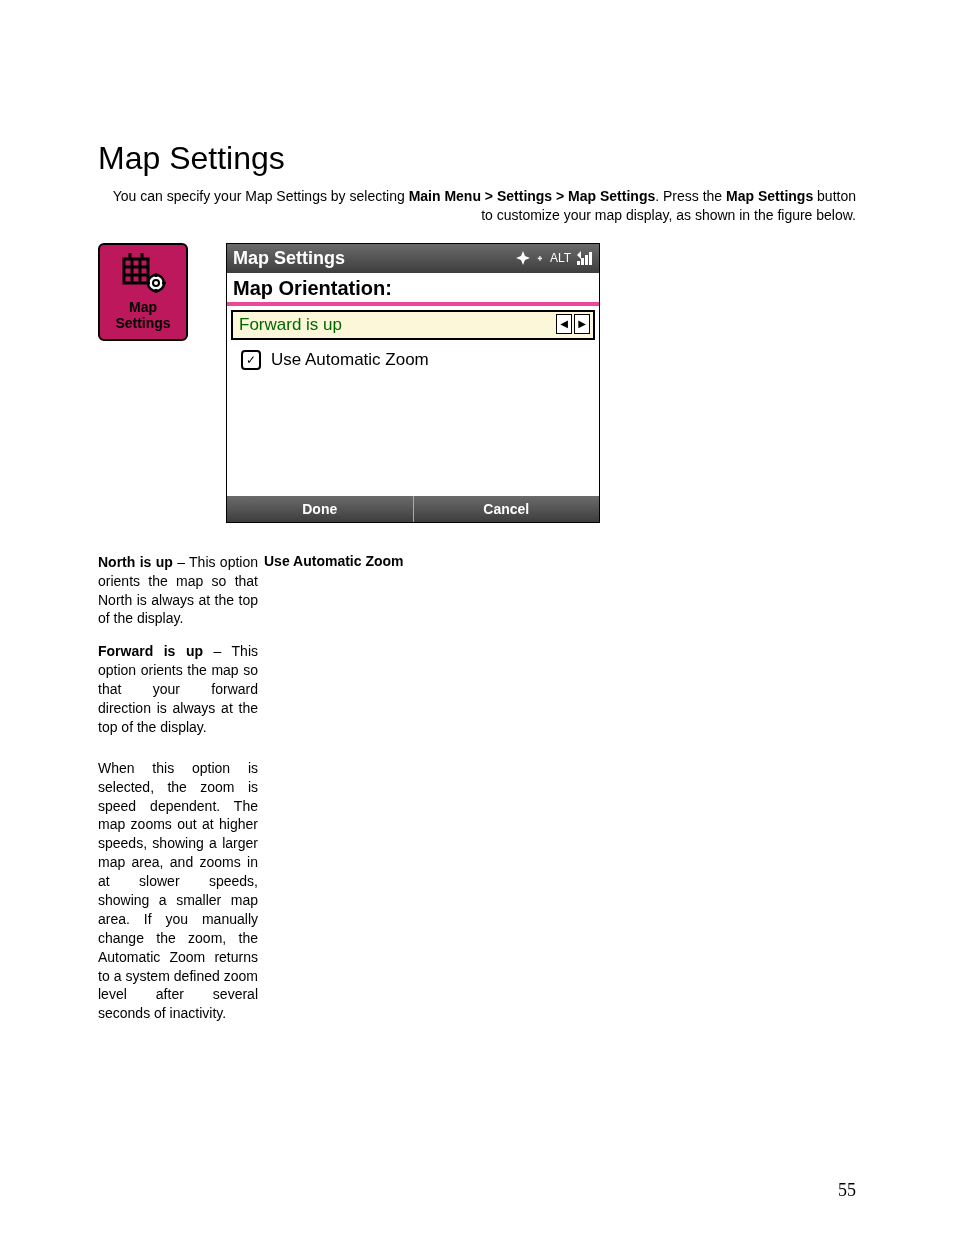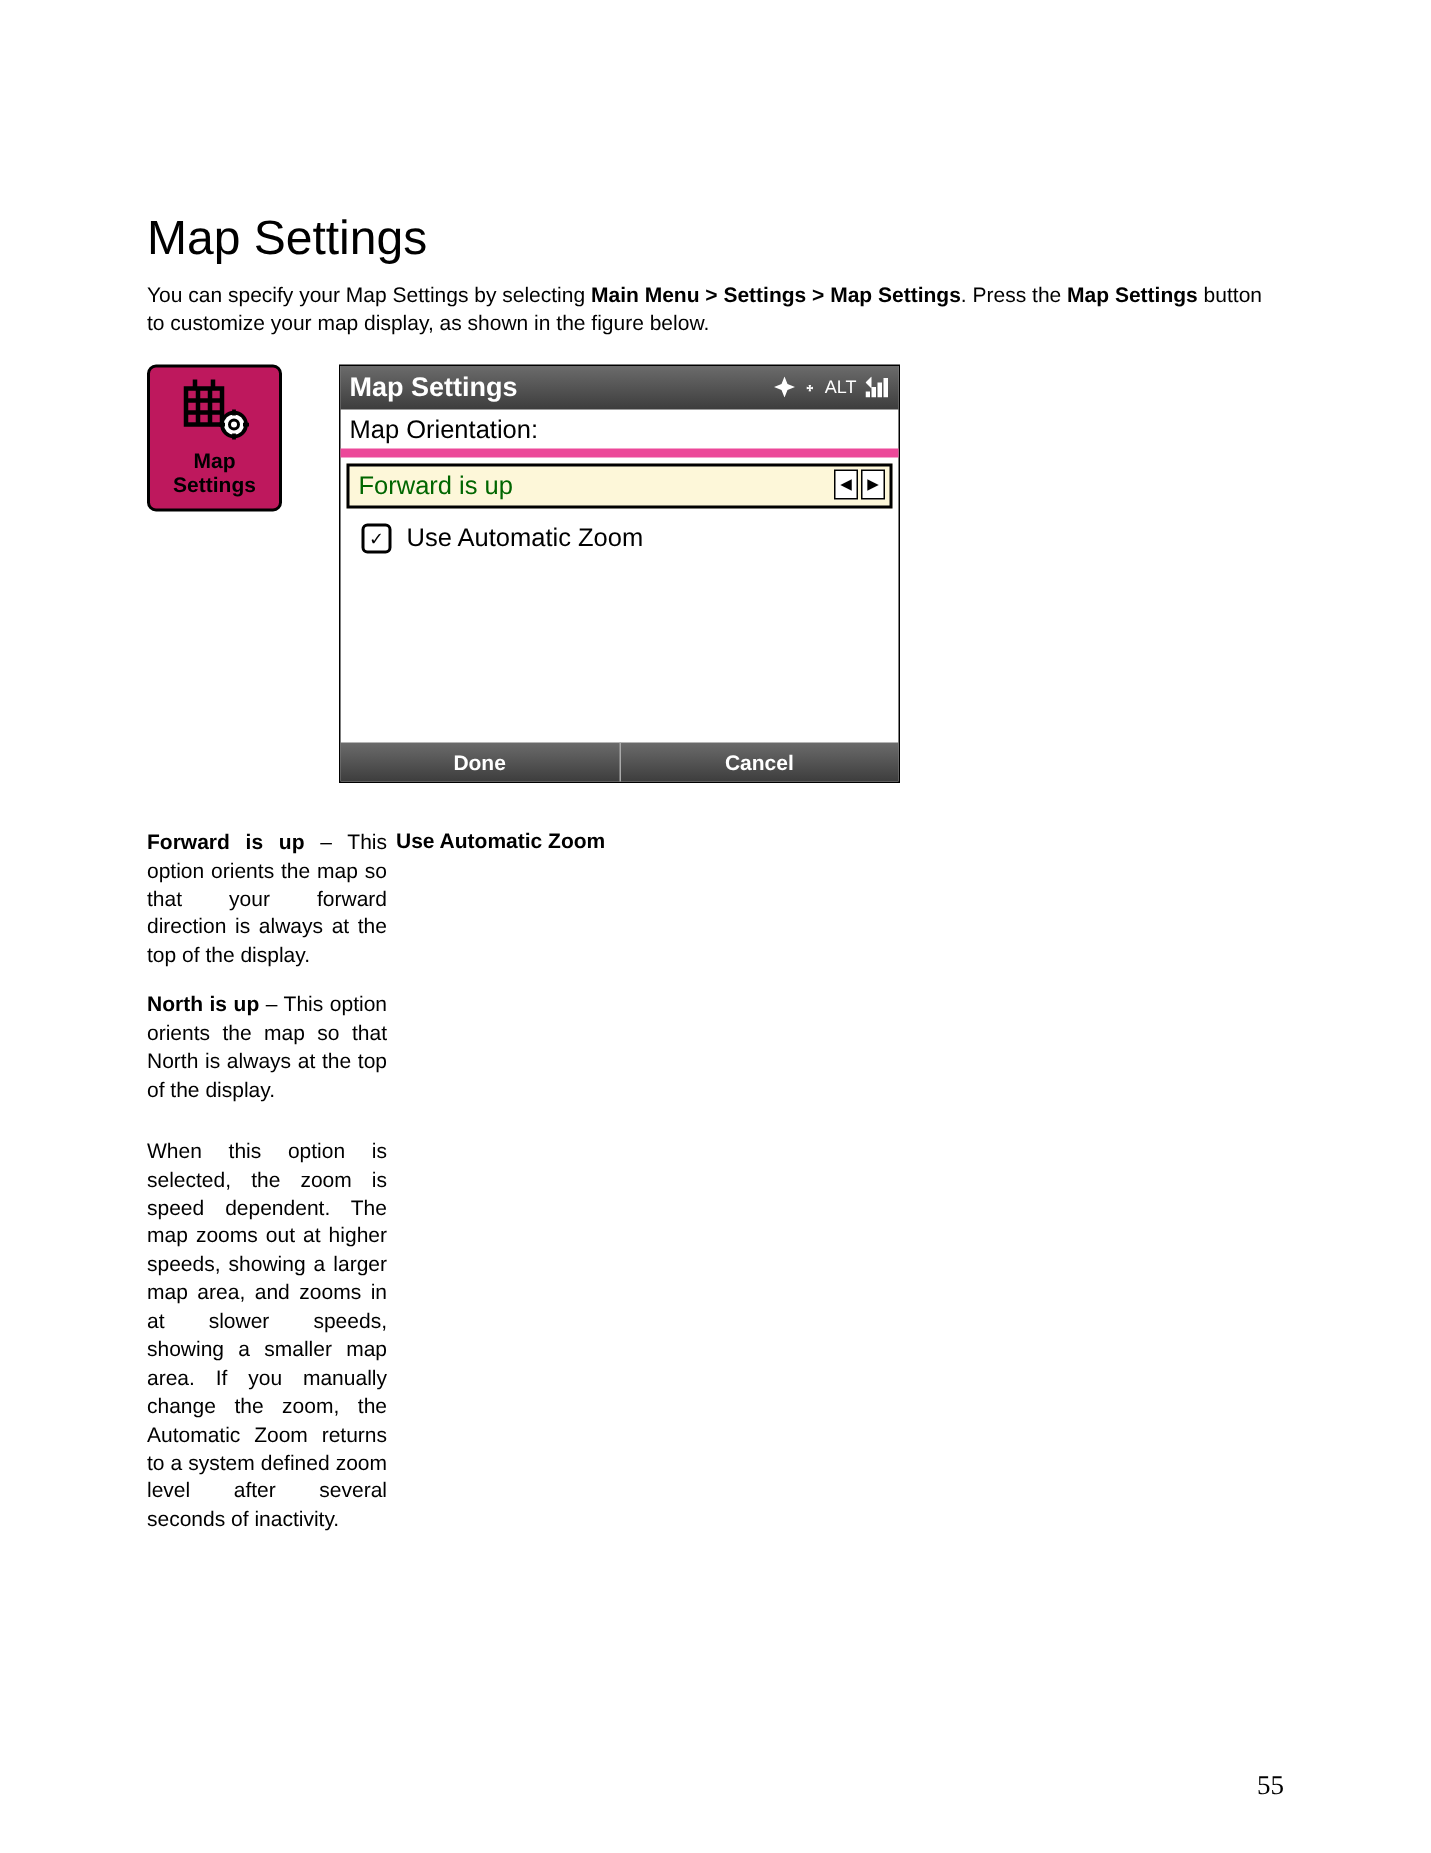--- a/index.html
+++ b/index.html
@@ -20,20 +20,21 @@
   h1 {
     font-family: Arial, Helvetica, sans-serif;
     font-weight: 400;
     font-size: 32px;
     margin: 0 0 10px 0;
   }
   .intro {
     font-size: 14px;
     line-height: 1.35;
     margin: 0 0 18px 0;
+    text-align: right;
   }
   .intro b { font-weight: bold; }
 
   
   .figure-row {
     display: flex;
     align-items: flex-start;
     gap: 38px;
     margin-bottom: 30px;
   }
@@ -73,24 +74,24 @@
     justify-content: space-between;
   }
   .titlebar .status {
     display: flex;
     align-items: center;
     gap: 6px;
     font-size: 12px;
     font-weight: 400;
   }
   .section-label {
-    font-weight: 400;
-    font-size: 17px;
+    font-weight: 700;
+    font-size: 20px;
     padding: 4px 6px 2px 6px;
-    border-bottom: 6px solid #ec4899;
+    border-bottom: 4px solid #ec4899;
   }
   .select-row {
     display: flex;
     align-items: stretch;
     border: 2px solid #000;
     margin: 4px;
     background: #fdf7d9;
   }
   .select-value {
     flex: 1;
@@ -242,22 +243,22 @@
         <div>Done</div>
         <div>Cancel</div>
       </div>
     </div>
 
   </div>
 
 
   <div class="opt-table">
     <div class="opt-body">
+      <p><b>North is up</b><span> – This option orients the map so that North is always at the top of the display.</span></p>
       <p><b>Forward is up</b><span> – This option orients the map so that your forward direction is always at the top of the display.</span></p>
-      <p><b>North is up</b><span> – This option orients the map so that North is always at the top of the display.</span></p>
     </div>
 
     <div class="opt-label">Use Automatic Zoom</div>
     <div class="opt-body">
       <p><span>When this option is selected, the zoom is speed dependent. The map zooms out at higher speeds, showing a larger map area, and zooms in at slower speeds, showing a smaller map area. If you manually change the zoom, the Automatic Zoom returns to a system defined zoom level after several seconds of inactivity.</span></p>
     </div>
   </div>
 
   <div class="page-num">55</div>
 

